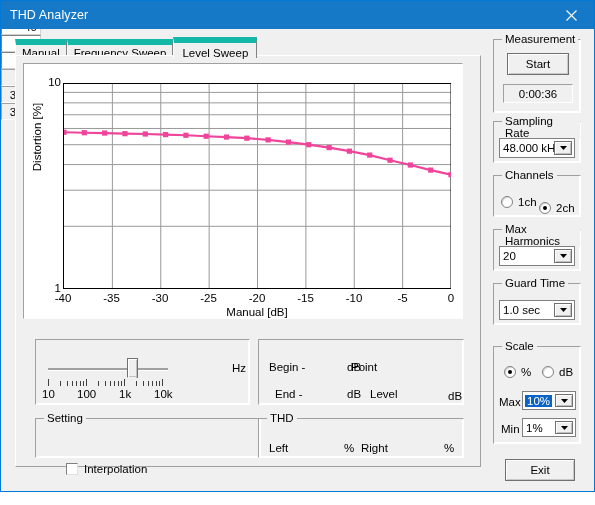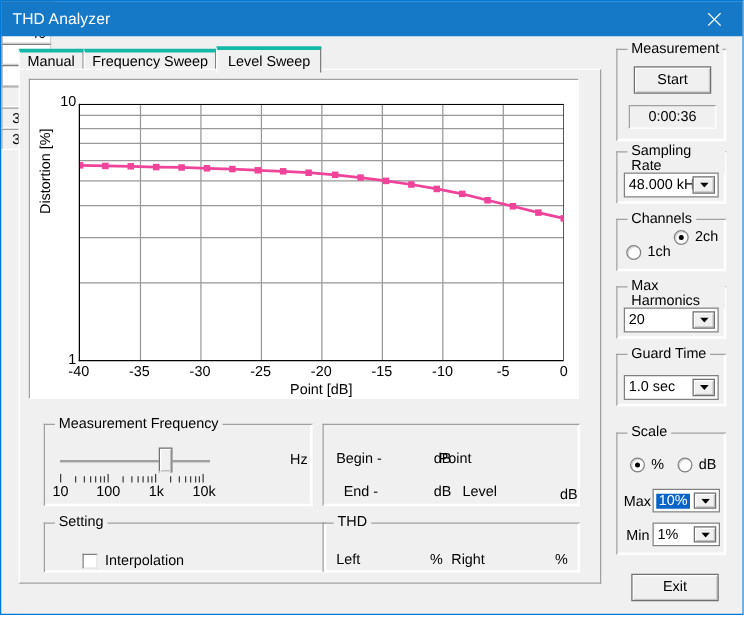--- a/index.html
+++ b/index.html
@@ -61,21 +61,21 @@
     height: 19px;
     display: flex;
     align-items: flex-end;
   }
   .tab {
     height: 17px;
     line-height: 17px;
     padding: 0 6px;
     background: #f0f0f0;
     border-left: 1px solid #ffffff;
-    border-top: 3px solid #14b8a6;
+    border-top: 6px solid #14b8a6;
     border-right: 1px solid #808080;
     box-sizing: border-box;
     font-size: 11.5px;
     white-space: nowrap;
     position: relative;
   }
   .tab.active {
     height: 21px;
     line-height: 20px;
     margin-bottom: -2px;
@@ -396,25 +396,24 @@
     <div class="xtick" style="left:62px;">-40</div>
     <div class="xtick" style="left:110.5px;">-35</div>
     <div class="xtick" style="left:159px;">-30</div>
     <div class="xtick" style="left:207.5px;">-25</div>
     <div class="xtick" style="left:256px;">-20</div>
     <div class="xtick" style="left:304.5px;">-15</div>
     <div class="xtick" style="left:353px;">-10</div>
     <div class="xtick" style="left:401.5px;">-5</div>
     <div class="xtick" style="left:450px;">0</div>
 
-    <div class="xlabel">Point [dB]</div>
+    <div class="xlabel">Manual [dB]</div>
 
     <div class="group" style="left:34px; top:338px; width:215px; height:66px;">
       <div class="group-inner"></div>
-      <div class="group-title">Measurement Frequency</div>
     </div>
     <div class="slider-track" style="left:47px; top:367px; width:120px;"></div>
     <div class="slider-thumb" style="left:126px; top:357px;"></div>
     <svg style="position:absolute; left:47px; top:378px;" width="122" height="8">
       <g stroke="#404040" stroke-width="1">
         <line x1="0.5" y1="0" x2="0.5" y2="7"></line>
         <line x1="12.5" y1="2" x2="12.5" y2="7"></line>
           <line x1="19.5" y1="2" x2="19.5" y2="7"></line>
         <line x1="24.5" y1="2" x2="24.5" y2="7"></line>
           <line x1="28.5" y1="2" x2="28.5" y2="7"></line>
@@ -466,21 +465,21 @@
     <div class="lbl" style="left:369px; top:387px;">Level</div>
     <div class="sunken" style="left:404px; top:383px; width:40px; height:17px; justify-content:flex-end; padding-right:3px;">
       <span>0.0</span>
     </div>
     <div class="lbl" style="left:447px; top:389px;">dB</div>
 
     <div class="group" style="left:34px; top:417px; width:226px; height:40px;">
       <div class="group-inner"></div>
       <div class="group-title">Setting</div>
     </div>
-    <div class="checkbox" style="left:65px; top:442px;justify-content:center;">
+    <div class="checkbox" style="left:65px; top:462px;justify-content:center;">
       <span class="box"></span>
       <span>Interpolation</span>
     </div>
 
     <div class="group" style="left:257px; top:417px; width:206px; height:40px;">
       <div class="group-inner"></div>
       <div class="group-title">THD</div>
     </div>
     <div class="lbl" style="left:268px; top:441px;">Left</div>
     <div class="sunken" style="left:292px; top:436px; width:48px; height:17px; justify-content:flex-end; padding-right:3px;">
@@ -518,21 +517,21 @@
     </div>
 
     <div class="group" style="left:492px; top:174px; width:88px; height:42px;">
       <div class="group-inner"></div>
       <div class="group-title">Channels</div>
     </div>
     <div class="radio" style="left:500px; top:195px;">
       <span class="dot"></span>
       <span>1ch</span>
     </div>
-    <div class="radio on" style="left:538px; top:183px;">
+    <div class="radio on" style="left:538px; top:201px;">
       <span class="dot"></span>
       <span>2ch</span>
     </div>
 
     <div class="group" style="left:492px; top:228px; width:88px; height:42px;">
       <div class="group-inner"></div>
       <div class="group-title">Max Harmonics</div>
     </div>
     <div class="combo" style="position:absolute; left:498px; top:245px; width:76px; height:20px;">
       <span class="val">20</span>

